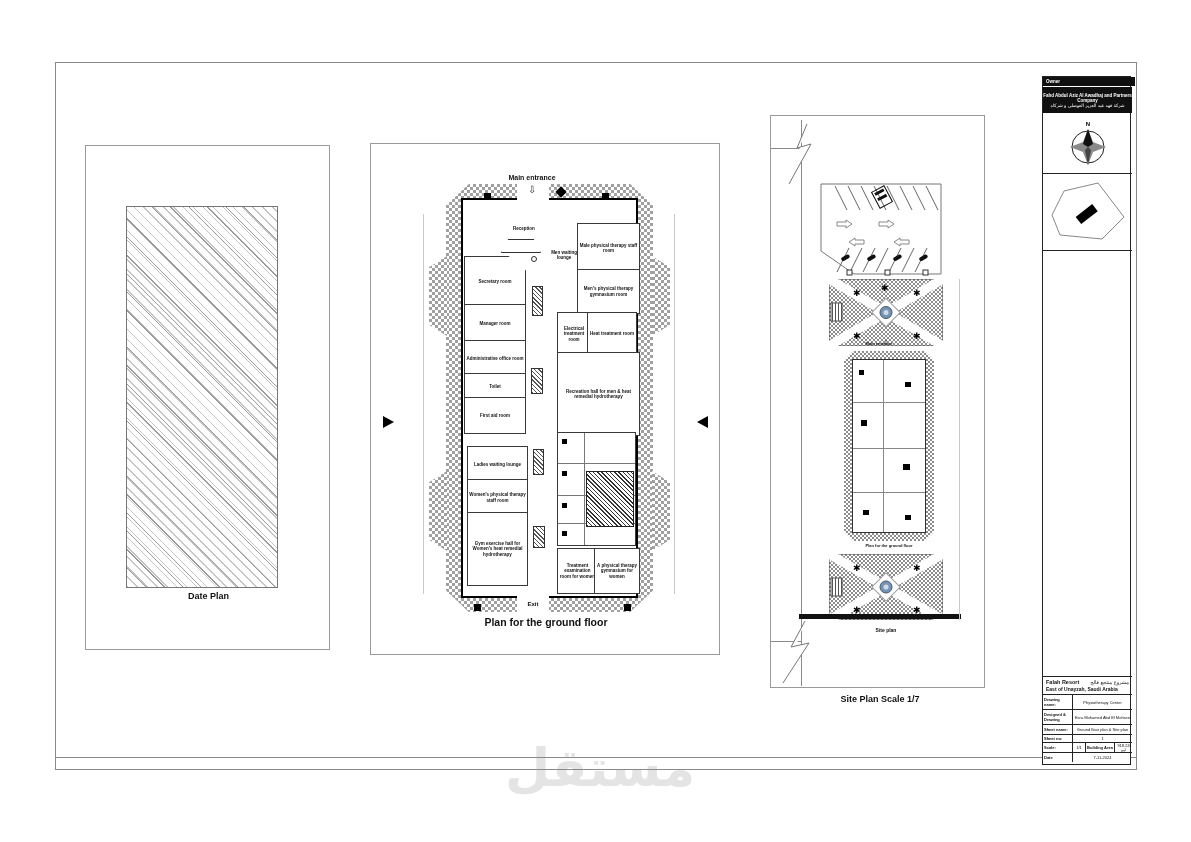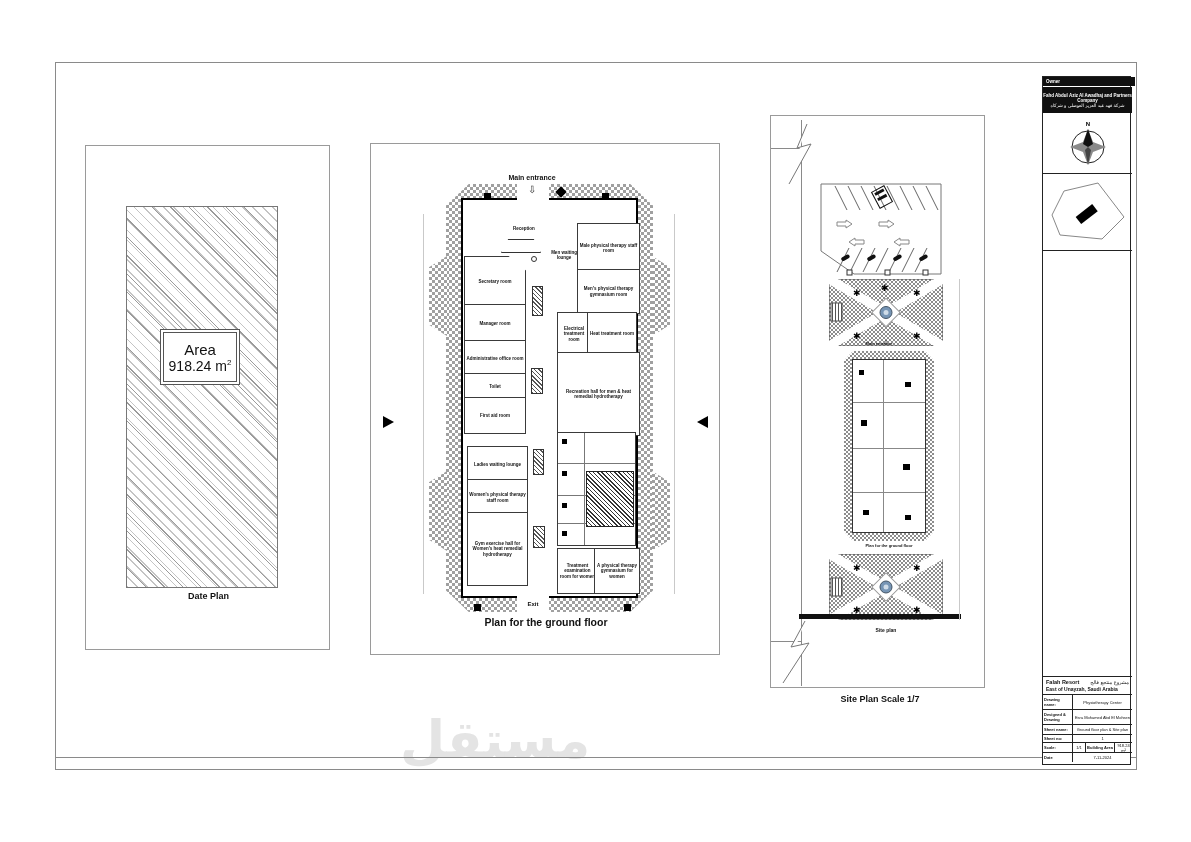--- a/index.html
+++ b/index.html
@@ -32,46 +32,39 @@
   .dark-line{position:absolute;background:#8a8a8a;}
   
   .tb-section{position:absolute;left:0;width:89px;}
   .tb-black{background:#101010;color:#fff;}
   .tb-row{display:flex;border-top:1px solid #222;align-items:stretch;}
   .tb-lab{width:27px;border-right:1px solid #222;font-weight:bold;font-size:4px;
           padding:1px;display:flex;align-items:center;}
   .tb-val{flex:1;font-size:4px;display:flex;align-items:center;justify-content:center;
           text-align:center;padding:1px;}
   .ar{font-family:"DejaVu Sans",sans-serif;direction:rtl;}
-  .watermark{position:absolute;left:400px;top:714px;width:400px;}
+  .watermark{position:absolute;left:400px;top:742px;width:400px;text-align:center;}
   .wm-ar{font-family:"DejaVu Sans",sans-serif;font-weight:bold;font-size:52px;
          color:#e4e4e4;line-height:1.0;}
   .wm-en{font-size:29px;color:#e8e8e8;letter-spacing:3px;line-height:1.0;margin-top:-4px;}
 </style>
 </head>
 <body>
 
 <div id="canvas">
 
   <div class="watermark">
     <div class="wm-ar">مستقل</div>
   </div>
 
   <div class="abs" style="left:55px;top:62px;width:1082px;height:708px;border:1px solid #8a8a8a;"></div>
   <div class="dark-line" style="left:55px;top:757px;width:1082px;height:1px;"></div>
 
   <div class="abs panel" style="left:85px;top:145px;width:245px;height:505px;">
     <div class="abs hatch45" style="left:40px;top:60px;width:152px;height:382px;border:1px solid #777;"></div>
-    <div class="abs" style="left:74px;top:183px;width:80px;height:56px;border:1px solid #555;background:#fff;padding:2px;">
-      <div style="border:1px solid #555;width:100%;height:100%;box-sizing:border-box;
-                  display:flex;flex-direction:column;align-items:center;justify-content:center;">
-        <div style="font-size:15px;">Area</div>
-        <div style="font-size:14px;"><span>918.24 m</span><sup style="font-size:8px;">2</sup></div>
-      </div>
-    </div>
     <div class="abs caption" style="left:0;top:445px;width:245px;font-size:9px;">Date Plan</div>
   </div>
 
   <div class="abs panel" style="left:370px;top:143px;width:350px;height:512px;">
 
     <div class="thinline" style="left:52px;top:70px;width:1px;height:380px;"></div>
     <div class="thinline" style="left:303px;top:70px;width:1px;height:380px;"></div>
 
     <div class="abs checker" style="left:75px;top:40px;width:207px;height:428px;
                 clip-path:polygon(11% 0,89% 0,100% 5%,100% 95%,89% 100%,11% 100%,0 95%,0 5%);"></div>

